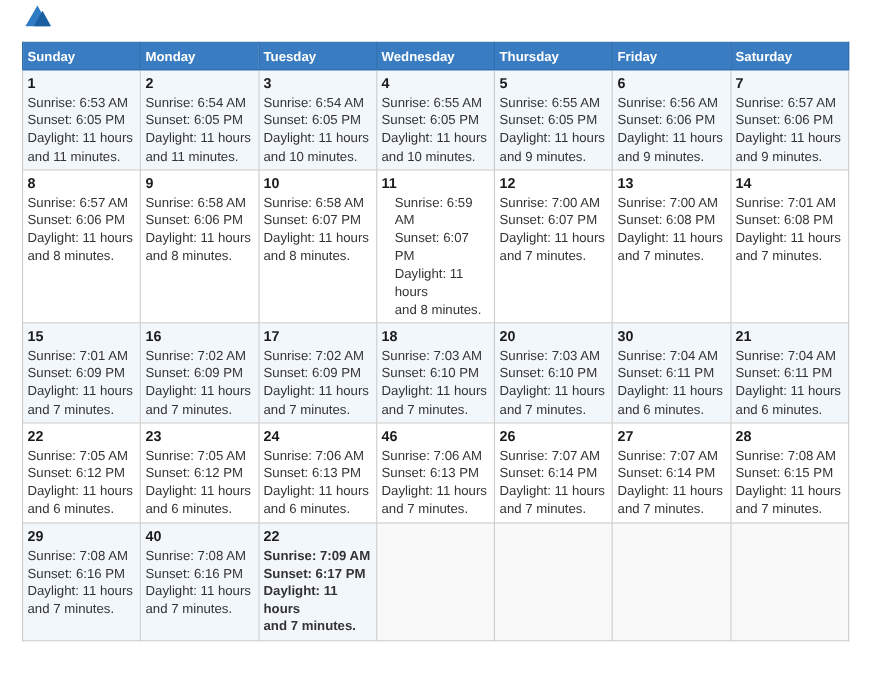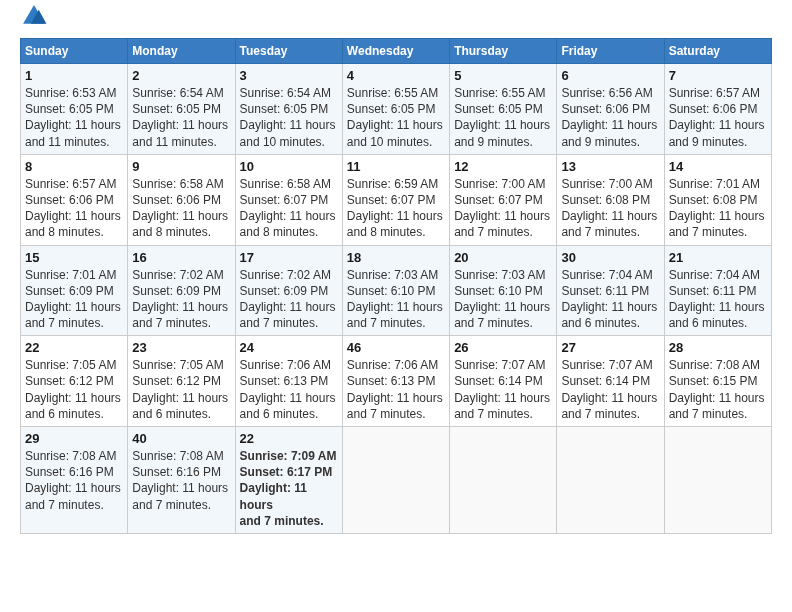--- a/index.html
+++ b/index.html
@@ -196,21 +196,21 @@
           </td>
           <td>
             <span class="day-number">10</span>
             <div class="cell-info" style="white-space: pre-line;">Sunrise: 6:58 AM
 Sunset: 6:07 PM
 Daylight: 11 hours
 and 8 minutes.</div>
           </td>
           <td>
             <span class="day-number">11</span>
-            <div class="cell-info" style="white-space: pre-line;">Sunrise: 6:59 AM
+            <div class="cell-info" style="white-space: pre-line; margin-left: 12px;">Sunrise: 6:59 AM
 Sunset: 6:07 PM
 Daylight: 11 hours
 and 8 minutes.</div>
           </td>
           <td>
             <span class="day-number">12</span>
             <div class="cell-info" style="white-space: pre-line;">Sunrise: 7:00 AM
 Sunset: 6:07 PM
 Daylight: 11 hours
 and 7 minutes.</div>

